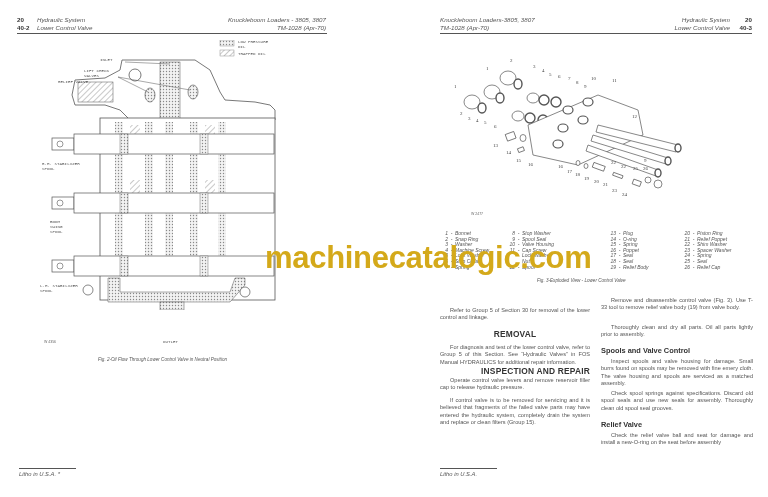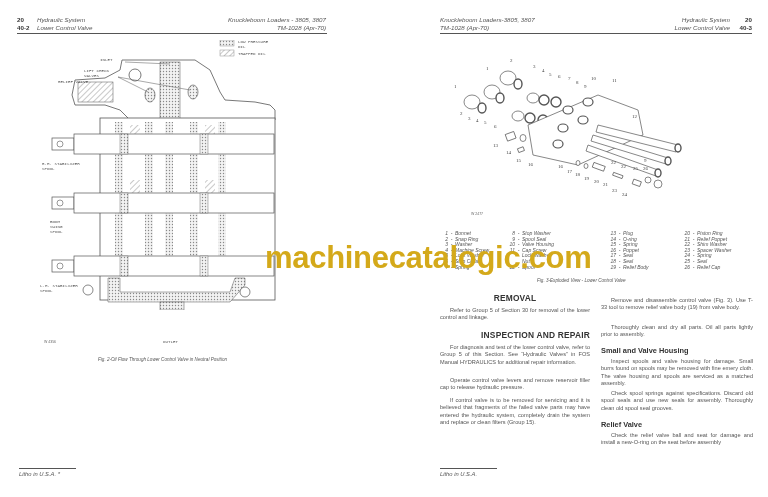--- a/index.html
+++ b/index.html
@@ -34,21 +34,21 @@
   .footer { position: absolute; top: 468px; font-size: 5.8px; font-style: italic; color: #555; }
   .footer-rule { position: absolute; top: 468px; height: 1px; width: 57px; background: #555; }
 
   
   .diagram-right { position: absolute; left: 64px; top: 40px; width: 240px; height: 170px; }
   .parts { position: absolute; top: 231px; font-size: 5px; font-style: italic; color: #555; line-height: 5.6px; }
   .parts .row { display: flex; }
   .parts .n { width: 12px; text-align: right; }
   .parts .d { width: 7px; text-align: center; }
 
-  .section-title { position: absolute; font-weight: bold; font-size: 8.4px; color: #333; text-align: center; letter-spacing: 0.2px; }
+  .section-title { position: absolute; font-weight: bold; font-size: 8.4px; color: #333; text-align: center; letter-spacing: 0.2px; margin-top: 36px; }
   .sub-title { position: absolute; font-weight: bold; font-size: 7.4px; color: #333; }
   .para { position: absolute; font-size: 5.6px; line-height: 7.3px; color: #555; text-align: justify; text-indent: 10px; }
 
   .watermark { position: absolute; left: 265px; top: 240px; font-family: "Liberation Sans", sans-serif; font-weight: bold; font-size: 31px; color: #d4a91a; letter-spacing: -0.3px; white-space: nowrap; }
 </style>
 </head>
 <body>
 
 <div class="page page-left">
   <div class="hdr left-hdr-a">
@@ -396,21 +396,21 @@
   <div class="para" style="left:56px; width:150px; top:307px;">Refer to Group 5 of Section 30 for removal of the lower control and linkage.</div>
 
   <div class="section-title" style="left:56px; width:150px; top:330px;text-align:right;">INSPECTION AND REPAIR</div>
   <div class="para" style="left:56px; width:150px; top:344px;">For diagnosis and test of the lower control valve, refer to Group 5 of this Section. See “Hydraulic Valves” in FOS Manual HYDRAULICS for additional repair information.</div>
   <div class="para" style="left:56px; width:150px; top:377px;">Operate control valve levers and remove reservoir filler cap to release hydraulic pressure.</div>
   <div class="para" style="left:56px; width:150px; top:397px;">If control valve is to be removed for servicing and it is believed that fragments of the failed valve parts may have entered the hydraulic system, completely drain the system and replace or clean filters (Group 15).</div>
 
   <div class="para" style="left:217px; width:152px; top:297px;">Remove and disassemble control valve (Fig. 3). Use T-33 tool to remove relief valve body (19) from valve body.</div>
   <div class="para" style="left:217px; width:152px; top:324px;">Thoroughly clean and dry all parts. Oil all parts lightly prior to assembly.</div>
 
-  <div class="sub-title" style="left:217px; top:346px;">Small and Valve Housing</div>
+  <div class="sub-title" style="left:217px; top:346px;">Spools and Valve Control</div>
   <div class="para" style="left:217px; width:152px; top:358px;">Inspect spools and valve housing for damage. Small burrs found on spools may be removed with fine emery cloth. The valve housing and spools are serviced as a matched assembly.</div>
   <div class="para" style="left:217px; width:152px; top:390px;">Check spool springs against specifications. Discard old spool seals and use new seals for assembly. Thoroughly clean old spool seal grooves.</div>
 
   <div class="sub-title" style="left:217px; top:420px;">Relief Valve</div>
   <div class="para" style="left:217px; width:152px; top:432px;">Check the relief valve ball and seat for damage and install a new-O-ring on the seat before assembly</div>
 
   <div class="footer-rule" style="left:56px;"></div>
   <div class="footer" style="left:56px; top:471px;">Litho in U.S.A.</div>
 </div>
 

